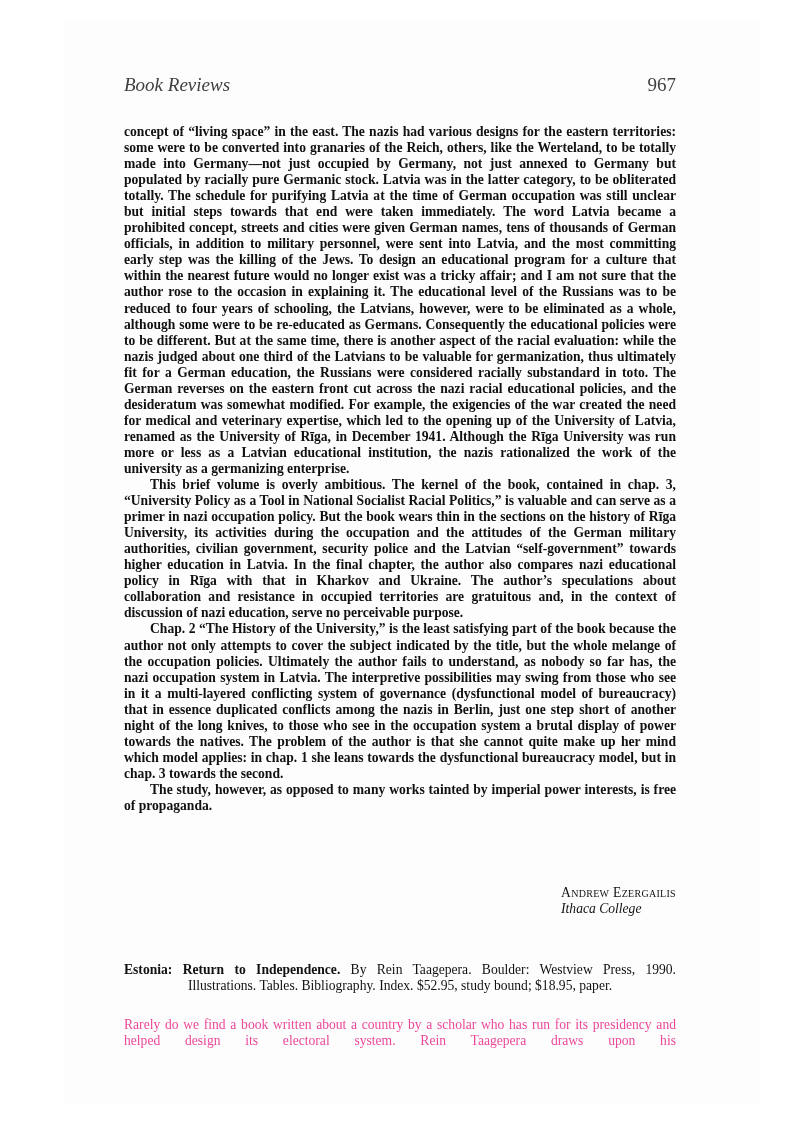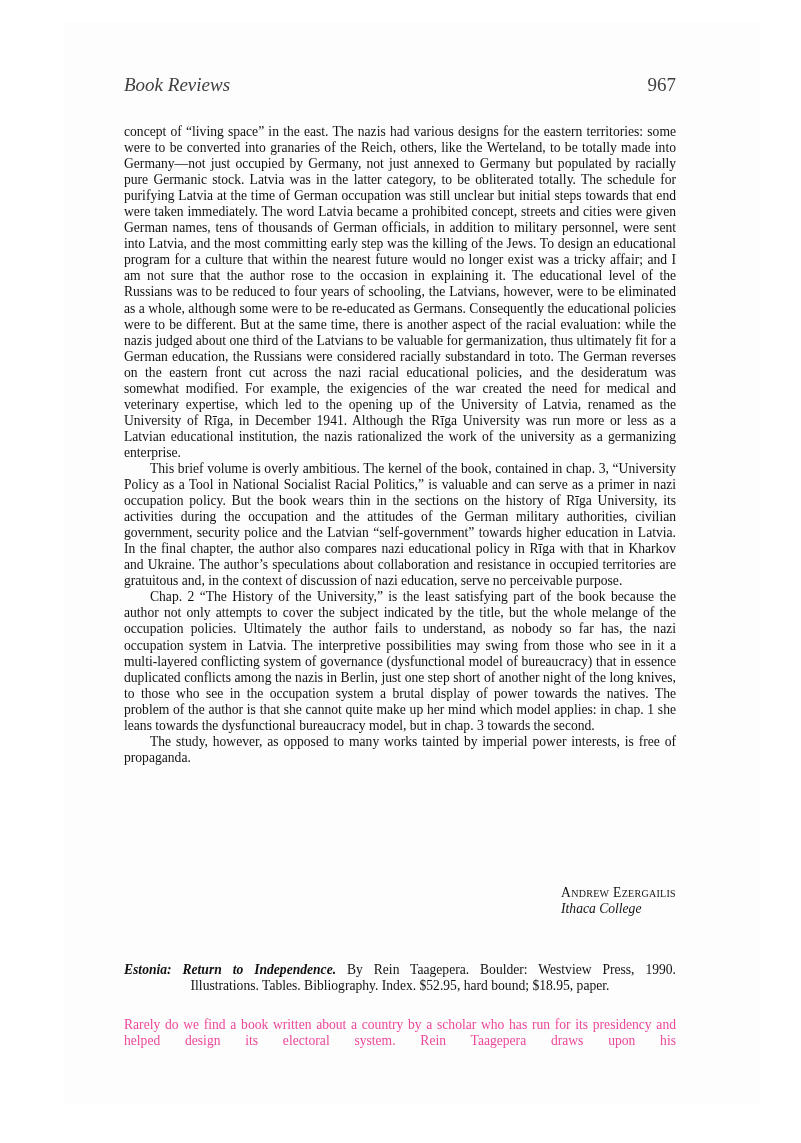--- a/index.html
+++ b/index.html
@@ -13,35 +13,35 @@
     font-family: "Liberation Serif", "DejaVu Serif", serif; color: #404040;
   }
   .rh-title { position: absolute; left: 0; top: 0; font-style: italic; font-size: 19px; }
   .rh-page { position: absolute; right: 0; top: 0; font-size: 19px; }
   .body-text {
     position: absolute; left: 124px; top: 124px; width: 552px;
     font-family: "Liberation Serif", "DejaVu Serif", serif;
     font-size: 13.6px; line-height: 16.05px; color: #111;
     text-align: justify;
   }
-  .body-text p { margin: 0; }
+  .body-text p { margin: 0; font-weight: bold; }
   .body-text p.indent { text-indent: 26px; }
   .signature {
     position: absolute; right: 125px; top: 885px; text-align: left;
     font-family: "Liberation Serif", "DejaVu Serif", serif; font-size: 13.6px; line-height: 16px; color: #111;
   }
   .sig-name { font-variant: small-caps; letter-spacing: 0.3px; }
   .sig-inst { font-style: italic; }
   .review-head {
     position: absolute; left: 124px; top: 962px; width: 552px;
     font-family: "Liberation Serif", "DejaVu Serif", serif; font-size: 13.6px; line-height: 16px; color: #111;
   }
   .review-head .line1 { text-align: justify; text-align-last: justify; }
   .review-head .line2 { text-align: center; }
-  .bk-title { font-weight: bold; font-style: italic; }
+  .bk-title { font-weight: bold; }
   .review-body {
     position: absolute; left: 124px; top: 1017px; width: 552px;
     font-family: "Liberation Serif", "DejaVu Serif", serif; font-size: 13.6px; line-height: 16.05px; color: #ec4899;
     text-align: justify; text-align-last: justify;
   }
   .review-body p { margin: 0; }
 </style>
 </head>
 <body>
 
@@ -59,18 +59,18 @@
   <p class="indent">The study, however, as opposed to many works tainted by imperial power interests, is free of propaganda.</p>
 </div>
 
 <div class="signature">
   <div class="sig-name">Andrew Ezergailis</div>
   <div class="sig-inst">Ithaca College</div>
 </div>
 
 <div class="review-head">
   <div class="line1"><span class="bk-title">Estonia: Return to Independence.</span><span> By Rein Taagepera. Boulder: Westview Press, 1990.</span></div>
-  <div class="line2">Illustrations. Tables. Bibliography. Index. $52.95, hard bound; $18.95, paper.</div>
+  <div class="line2">Illustrations. Tables. Bibliography. Index. $52.95, study bound; $18.95, paper.</div>
 </div>
 
 <div class="review-body">
   <p>Rarely do we find a book written about a country by a scholar who has run for its presidency and helped design its electoral system. Rein Taagepera draws upon his</p>
 </div>
 
 </body></html>

